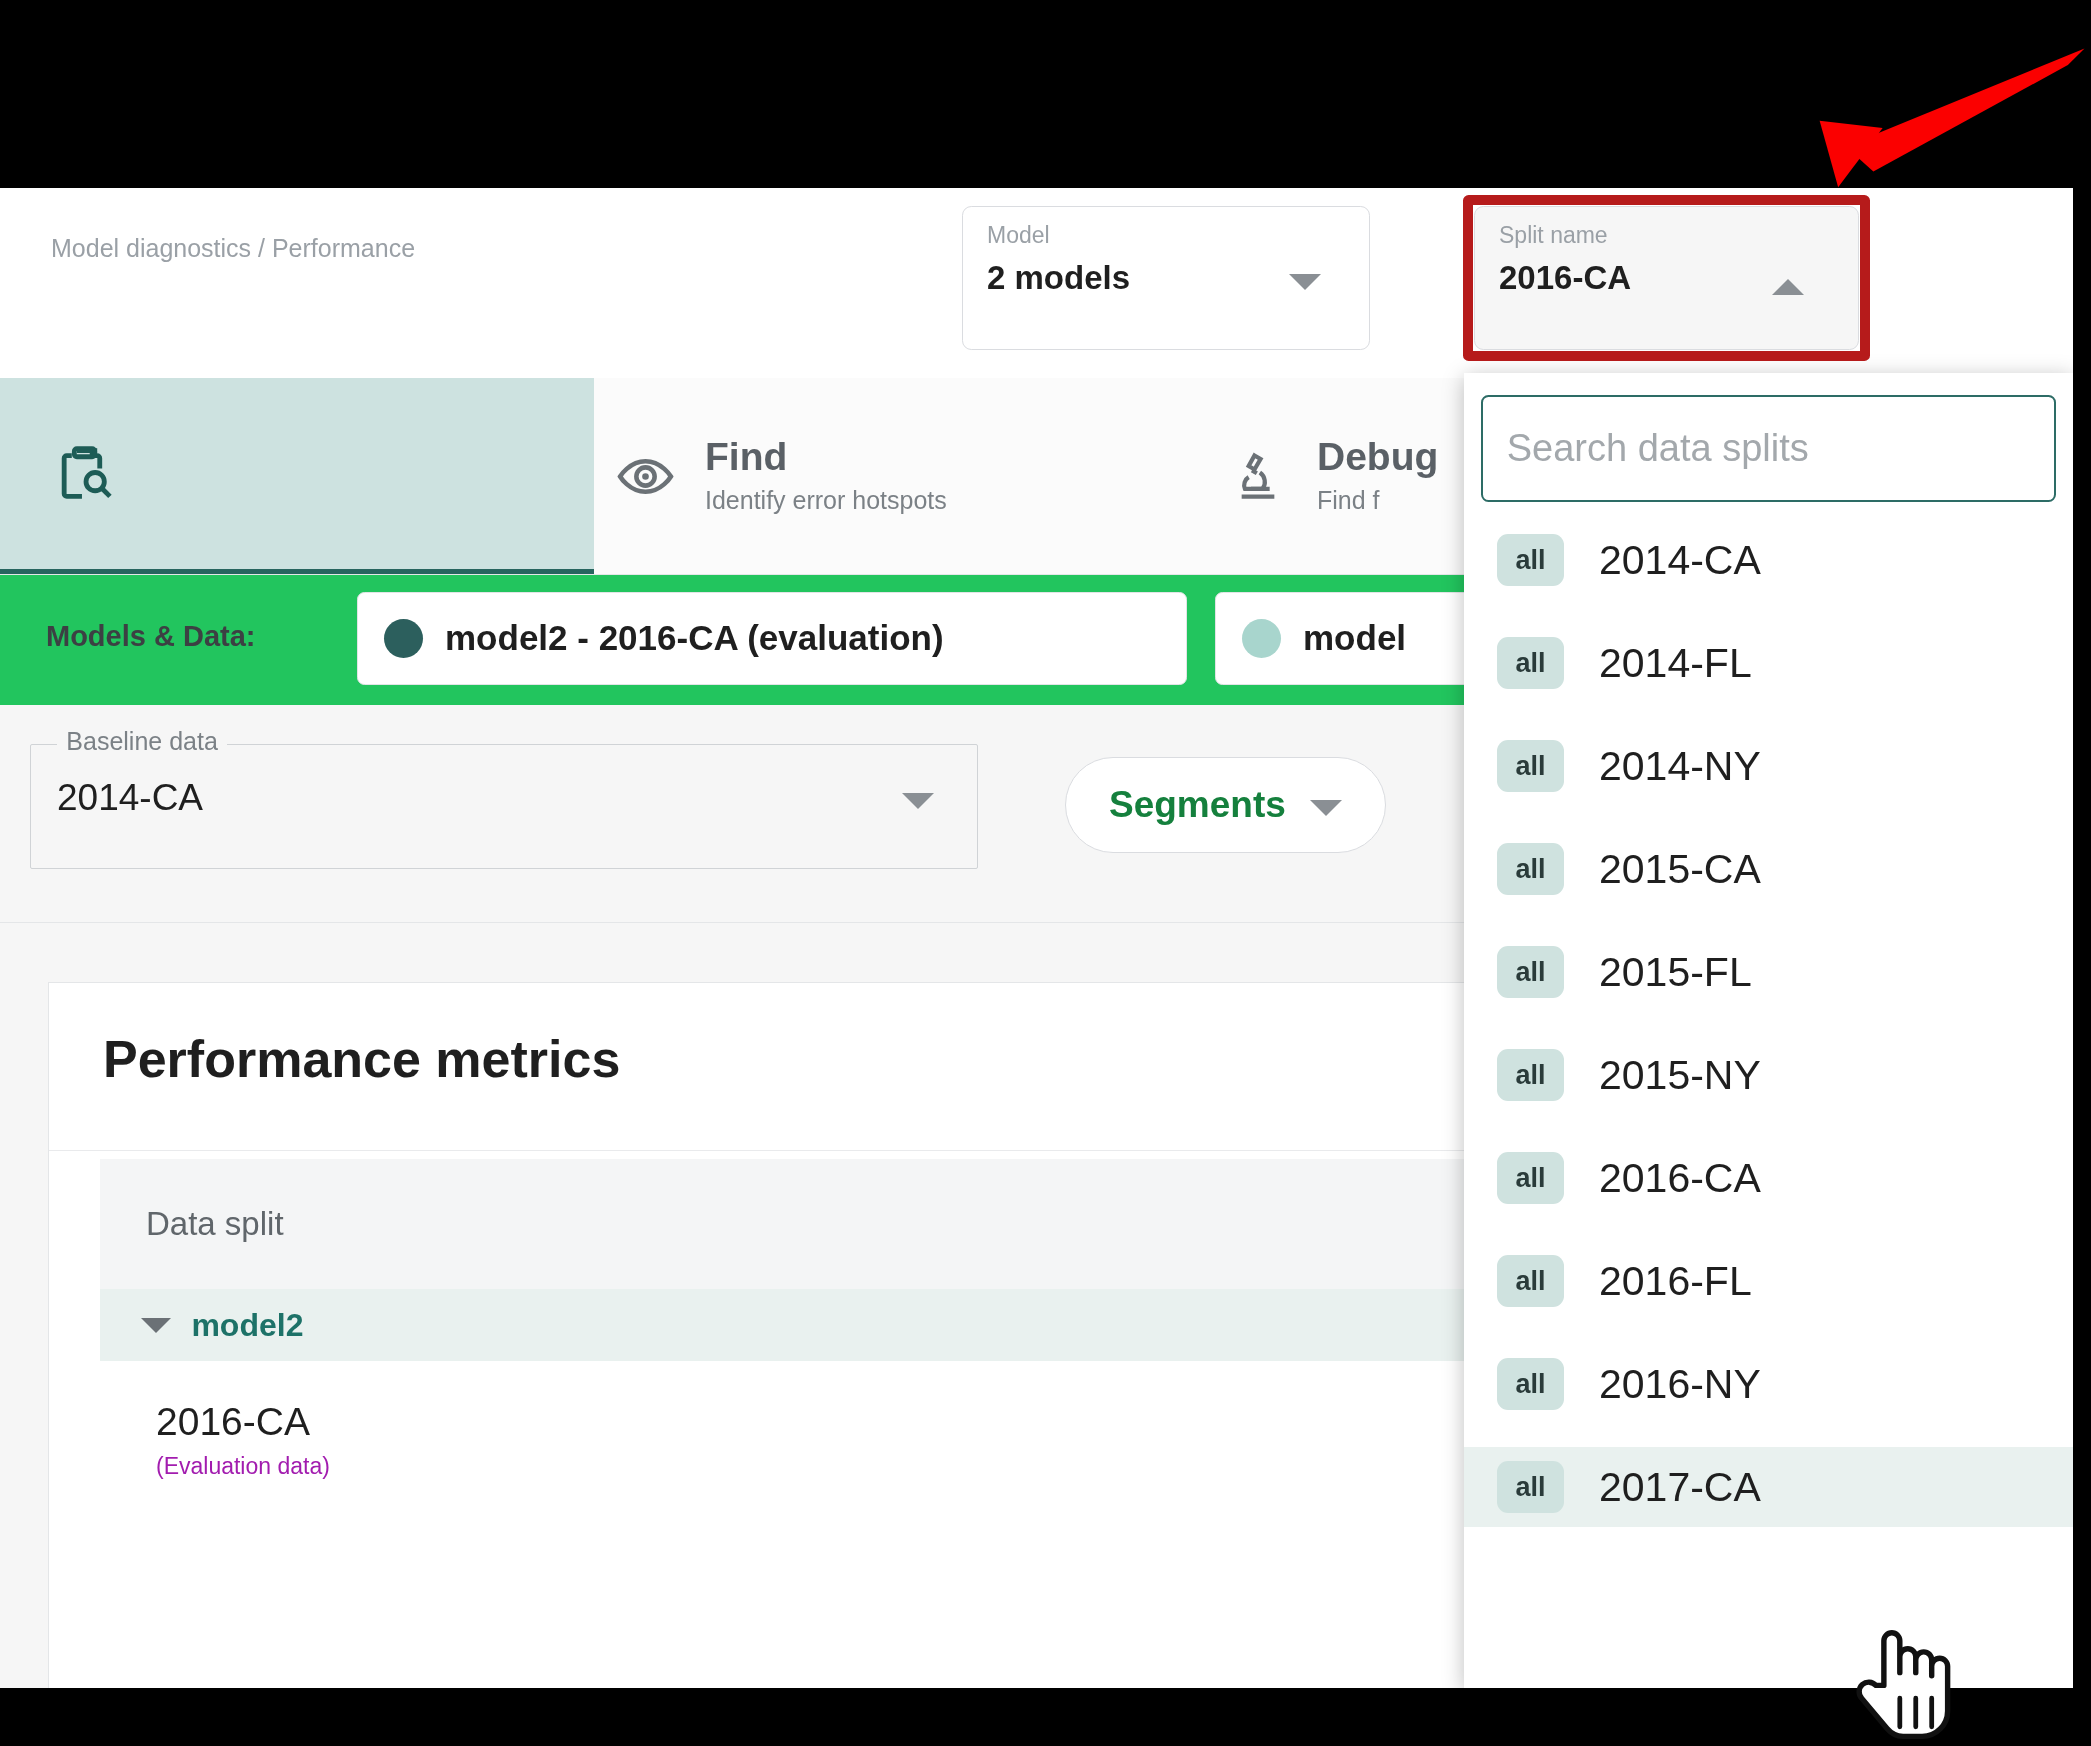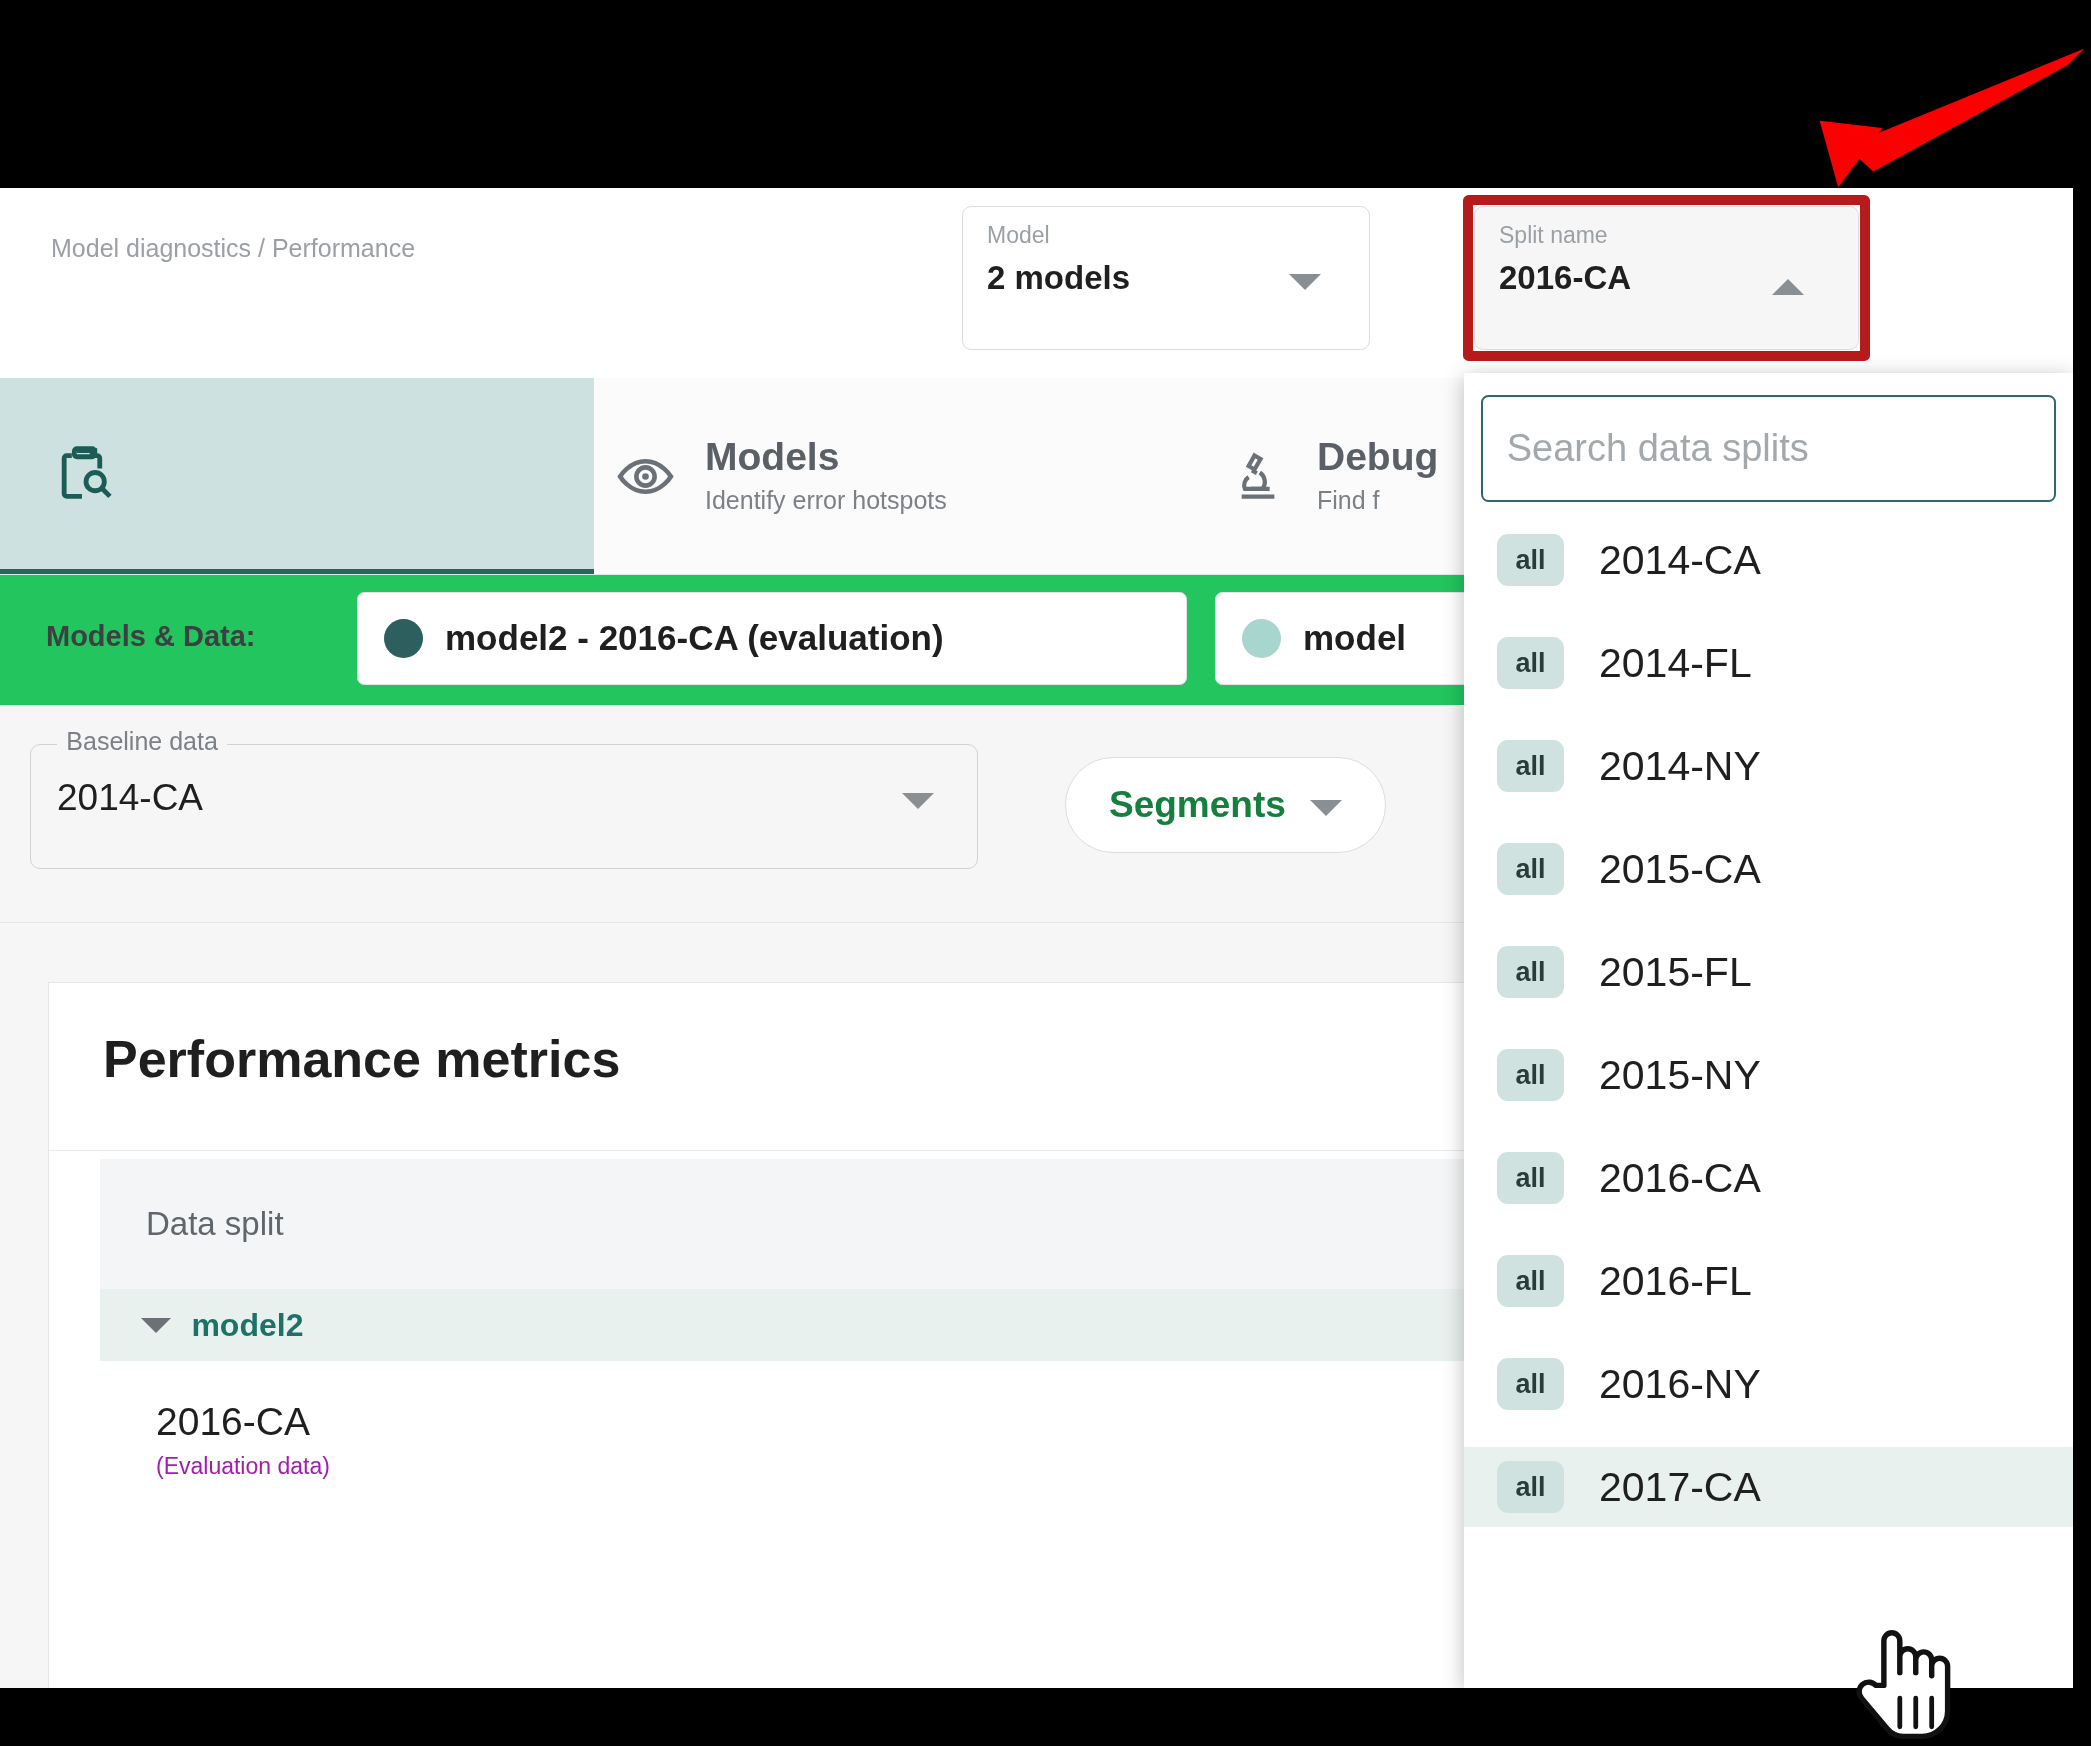--- a/index.html
+++ b/index.html
@@ -223,21 +223,21 @@
     border-bottom: 0.9px solid #e4e6e8;
     box-sizing: border-box;
   }
   .fieldset-select {
     position: absolute;
     left: 30px;
     top: 39px;
     width: 948px;
     height: 125px;
     border: 1.9px solid #d0d3d6;
-    border-radius: 10px;
+    border-radius: 2px;
     box-sizing: border-box;
   }
   .fieldset-select .legend {
     position: absolute;
     left: 26px;
     top: -17.6px;
     padding: 0 9.3px;
     background: #f6f6f6;
     font-size: 25px;
     color: #7b8186;
@@ -532,21 +532,21 @@
 
       <div class="tab" id="tab-focus">
         <div class="tab-icon">
           <svg width="61" height="61" viewBox="0 0 24 24" fill="none" stroke="#6b7176" stroke-width="1.8">
             <path d="M2 12s3.6-6 10-6 10 6 10 6-3.6 6-10 6S2 12 2 12z"></path>
             <circle cx="12" cy="12" r="3.6"></circle>
             <circle cx="12" cy="12" r="1.3" fill="#6b7176" stroke="none"></circle>
           </svg>
         </div>
         <div class="tab-text">
-          <div class="tab-label">Models</div>
+          <div class="tab-label">Find</div>
           <div class="tab-sub">Identify error hotspots</div>
         </div>
       </div>
 
       <div class="tab" id="tab-debug">
         <div class="tab-icon">
           <svg width="56" height="56" viewBox="0 0 24 24" fill="none" stroke="#6b7176" stroke-width="1.8">
             <path d="M10.5 3.2l2.6 1.5-2.6 4.5L8 7.7z"></path>
             <path d="M9.4 9.6l2.1 1.2"></path>
             <path d="M8 12.5c-1.7 1-2.4 3.2-1.6 5h10.6"></path>

